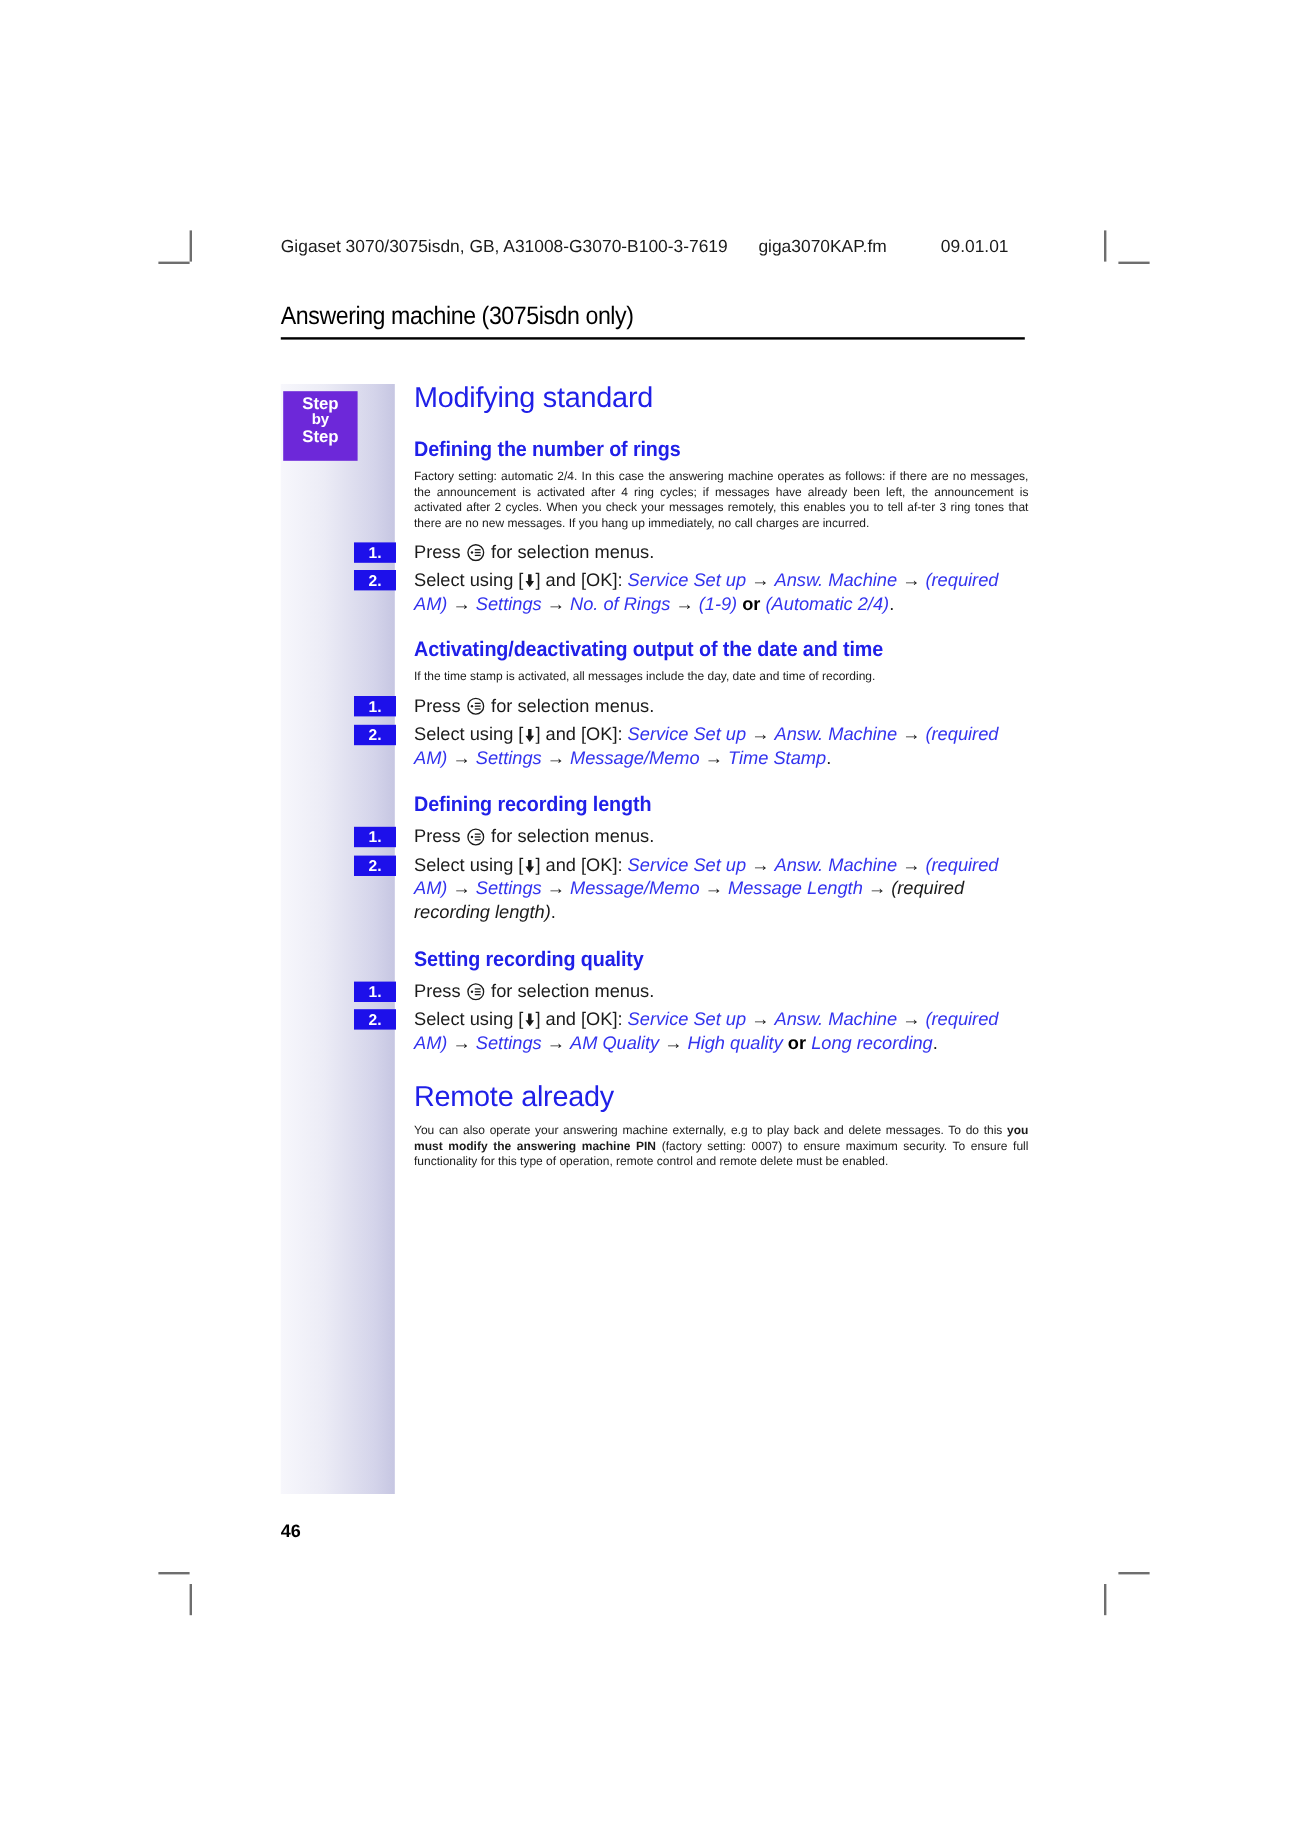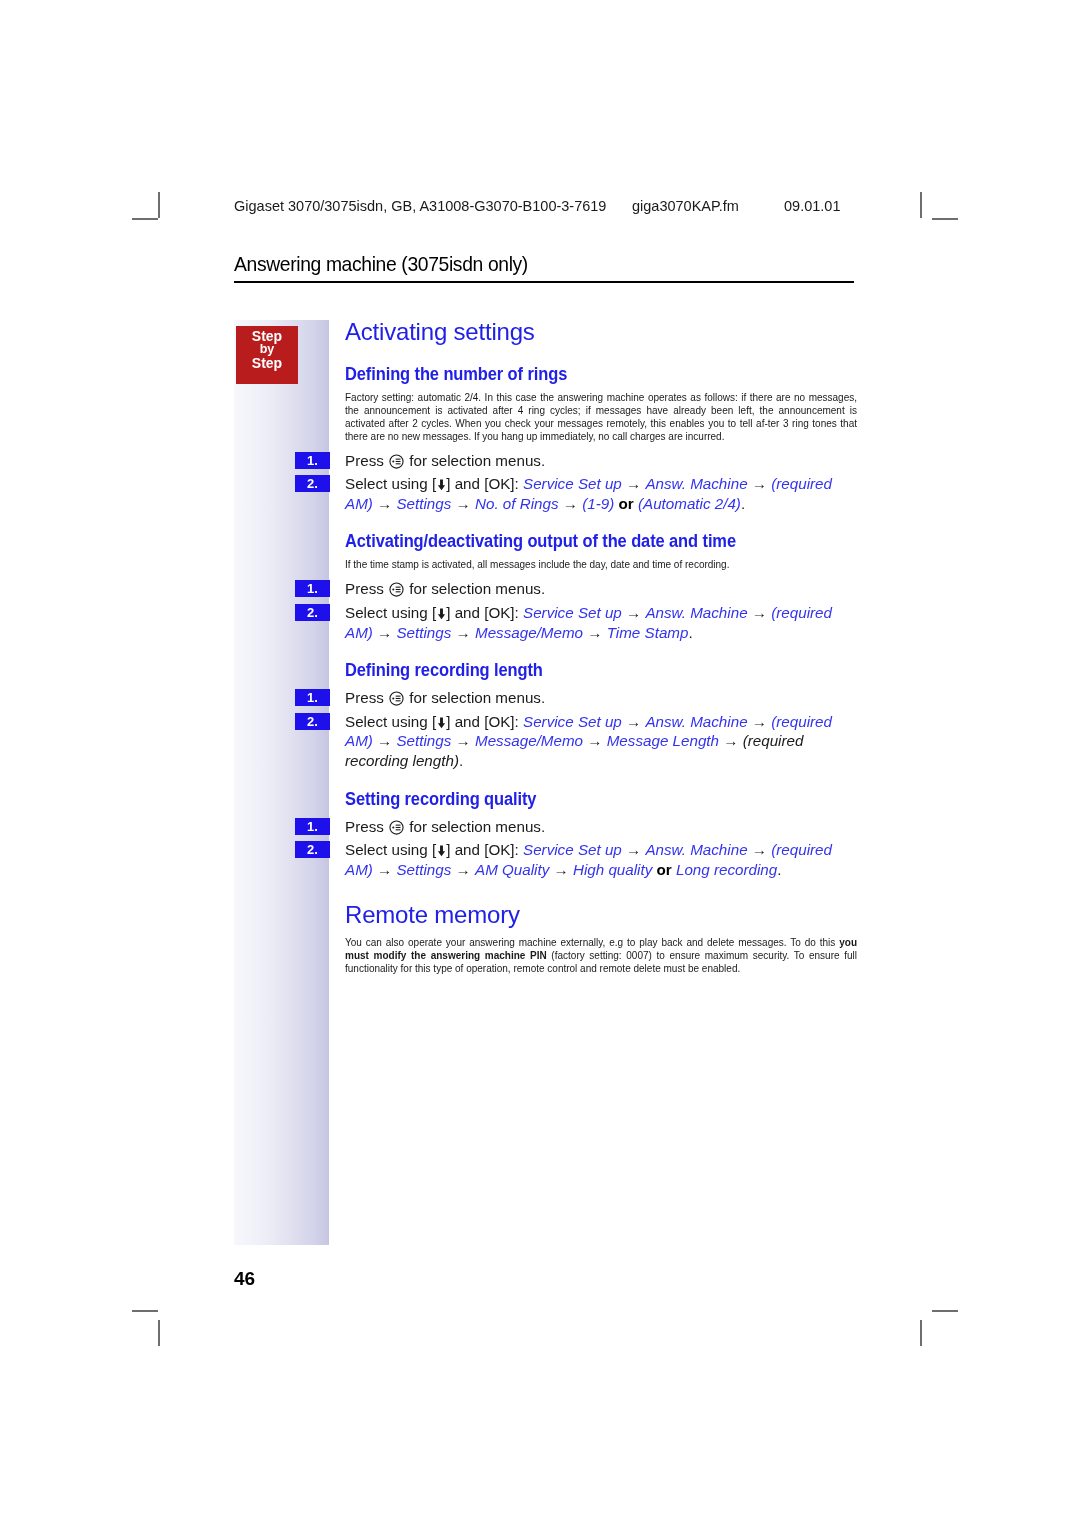--- a/index.html
+++ b/index.html
@@ -70,21 +70,21 @@
     width: 95px;
     height: 925px;
     background: linear-gradient(to right, #f7f7fc 0%, #ececf6 38%, #d4d4ea 82%, #c6c6e2 100%);
   }
   #step-by-step-badge {
     position: absolute;
     left: 236px;
     top: 326px;
     width: 62px;
     height: 58px;
-    background: #b91c1c;
+    background: #6d28d9;
     color: #ffffff;
     font-weight: bold;
     font-size: 14px;
     line-height: 1.02;
     text-align: center;
     padding-top: 3px;
     box-sizing: border-box;
   }
   #step-by-step-badge .sbs-by { font-size: 12.5px; }
 
@@ -166,21 +166,21 @@
     width: 9px;
     height: 12px;
     margin: 0 0.5px;
   }
 
   
   #page-number {
     position: absolute;
     left: 234px;
     top: 1268px;
-    font-size: 19px;
+    font-size: 15px;
     font-weight: bold;
     color: #000;
   }
 </style>
 </head>
 <body>
 
 <div class="cropmark cm-v" style="left:158px; top:192px;"></div>
 <div class="cropmark cm-h" style="left:132px; top:218px;"></div>
 <div class="cropmark cm-v" style="left:920px; top:192px;"></div>
@@ -201,21 +201,21 @@
 
 <div id="step-band"></div>
 <div id="step-by-step-badge">
   <div>Step</div>
   <div class="sbs-by">by</div>
   <div>Step</div>
 </div>
 
 <div id="content">
 
-  <h1 class="section-title">Activating settings</h1>
+  <h1 class="section-title">Modifying standard</h1>
 
   <div id="subsections">
       <div>
         <h2 class="sub-title">Defining the number of rings</h2>
         <p class="body tight">Factory setting: automatic 2/4. In this case the answering machine operates as follows: if there are no messages, the announcement is activated after 4 ring cycles; if messages have already been left, the announcement is activated after 2 cycles. When you check your messages remotely, this enables you to tell af-ter 3 ring tones that there are no new messages. If you hang up immediately, no call charges are incurred.</p>
         <div class="step-row">
           <span class="step-num">1.</span>
           <span class="step-text">Press <span class="icon-menu"><svg viewBox="0 0 16 16" width="15" height="15">
                 <circle cx="8" cy="8" r="7" fill="none" stroke="#1a1a1a" stroke-width="1.2"></circle>
                 <circle cx="4.6" cy="8" r="1.1" fill="#1a1a1a"></circle>
@@ -284,17 +284,17 @@
         </div>
         <div class="step-row">
           <span class="step-num">2.</span>
           <span class="step-text">Select using [<span class="icon-down"><svg viewBox="0 0 10 13" width="9" height="12">
                 <path d="M3.4 0.5 h3.2 v6.2 h2.4 L5 12.4 L1 6.7 h2.4 z" fill="#1a1a1a"></path>
               </svg></span>] and [OK]: <span class="menu">Service Set up</span><span class="arrow"> → </span><span class="menu">Answ. Machine</span><span class="arrow"> → </span><span class="menu">(required AM)</span><span class="arrow"> → </span><span class="menu">Settings</span><span class="arrow"> → </span><span class="menu">AM Quality</span><span class="arrow"> → </span><span class="menu">High quality</span><span class="orword"> or </span><span class="menu">Long recording</span><span class="arrow">.</span></span>
         </div>
       </div>
     </div>
 
-  <h1 class="section-title" style="margin-top:22px;">Remote memory</h1>
+  <h1 class="section-title" style="margin-top:22px;">Remote already</h1>
   <p class="body"><span>You can also operate your answering machine externally, e.g to play back and delete messages. To do this </span><span class="b">you must modify the answering machine PIN</span><span> (factory setting: 0007) to ensure maximum security. To ensure full functionality for this type of operation, remote control and remote delete must be enabled.</span></p>
 </div>
 
 <div id="page-number">46</div>
 
 </body></html>

